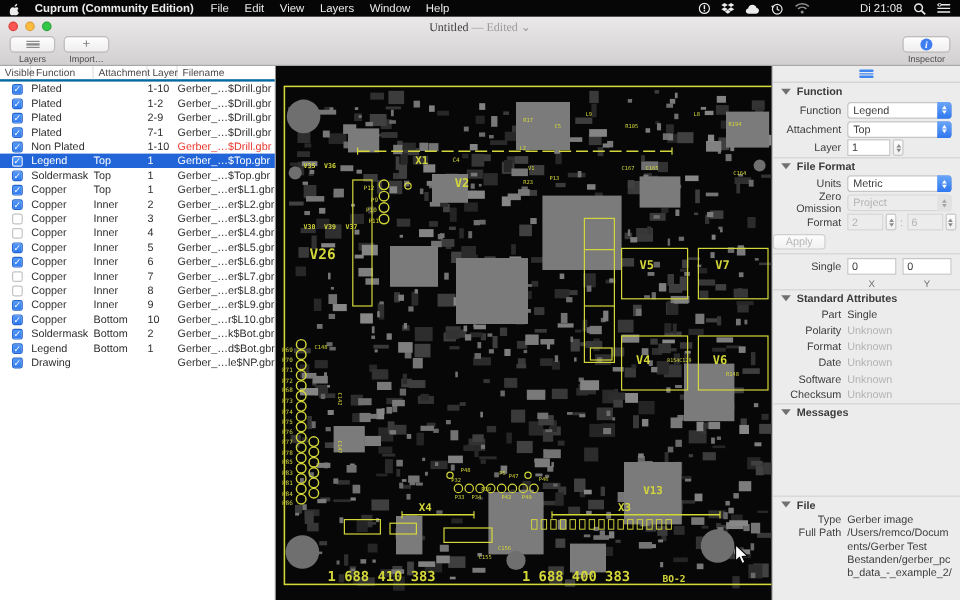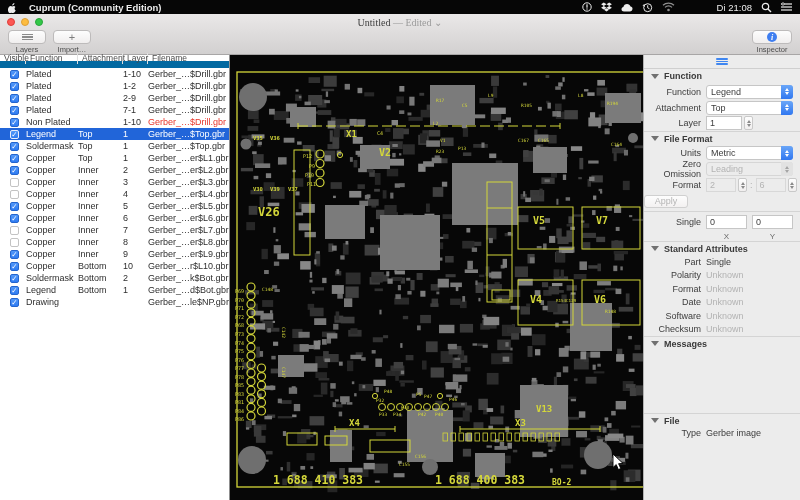--- a/index.html
+++ b/index.html
@@ -36,21 +36,21 @@
   .tspacer { flex:1; }
   .infodot { width:10px; height:10px; border-radius:50%; background:#3f7ef0; color:#fff;
              font-size:8px; font-family:"Liberation Serif",serif; font-style:italic; font-weight:bold;
              display:flex; align-items:center; justify-content:center; }
 
   
   .content { display:flex; height:445px; }
 
   
   .layers-panel { width:230px; background:#fff; border-right:1px solid #8f8f8f; font-size:9px; color:#2e2e2e; }
-  .lheader { height:13px; display:flex; align-items:center; border-bottom:7px solid #0369a1;
+  .lheader { height:13px; display:flex; align-items:center; border-bottom:2px solid #0369a1;
              font-size:8.5px; color:#4a4a4a; background:#fff; }
   .lheader span { display:inline-block; border-right:1px solid #e0e0e0; padding-left:4px; height:11px; line-height:11px; }
   .hc1{width:26px;} .hc2{width:52px;} .hc3{width:45px;} .hc4{width:25px;} .hc5{flex:1; border-right:none!important;}
   .lrow { height:12px; display:flex; align-items:center; cursor:default; }
   .lrow.sel { background:#2165d9; color:#fff; }
   .cb { width:9px; height:9px; border-radius:2px; margin-left:10px; margin-right:7px;
         display:flex; align-items:center; justify-content:center; flex:none;
         font-size:7.5px; color:#fff; line-height:9px; }
   .cb.on { background:linear-gradient(#5298f8,#2e7bf2); border:0.5px solid #2465cf; }
   .cb.off { background:#fff; border:1px solid #c3c3c3; }
@@ -108,20 +108,21 @@
 </head>
 <body>
 
 <div class="menubar">
   <span class="apple">
     <svg width="9" height="11" viewBox="0 0 9 11">
         <path fill="#ececec" d="M6.4 1.1c.1.6-.2 1.2-.6 1.6-.4.5-1 .8-1.6.8-.1-.6.2-1.2.6-1.6C5.2 1.4 5.9 1.1 6.4 1.1zM7.7 8.6c-.3.7-.5 1-.9 1.5-.5.6-1.2.9-1.8.9-.6 0-1-.3-1.6-.3-.7 0-1 .3-1.6.3C1.2 11 .7 10.4.4 9.7-.4 8.2-.1 6.1.9 5c.5-.6 1.2-.9 1.8-.9.6 0 1.1.3 1.6.3.5 0 .9-.3 1.6-.3.5 0 1.1.3 1.5.8C6.2 5.7 6.4 7.8 7.7 8.6z"></path>
       </svg>
   </span>
   <span class="appname">Cuprum (Community Edition)</span>
+  <span id="menu-items"><span class="mitem">File</span><span class="mitem">Edit</span><span class="mitem">View</span><span class="mitem">Layers</span><span class="mitem">Window</span><span class="mitem">Help</span></span>
   <span class="spacer"></span>
   <span class="micon">
     <svg width="10" height="10" viewBox="0 0 10 10">
         <circle cx="5" cy="5" r="4.2" fill="none" stroke="#ececec" stroke-width="1"></circle>
         <rect x="4.4" y="2.3" width="1.2" height="3.4" fill="#ececec"></rect>
         <rect x="4.4" y="6.4" width="1.2" height="1.2" fill="#ececec"></rect>
       </svg>
   </span>
   <span class="micon">
     <svg width="11" height="10" viewBox="0 0 11 10">
@@ -1383,21 +1384,21 @@
               <span class="up"></span>
               <span class="dn"></span>
             </span>
           </span>
         </span>
     </div>
     <div class="irow" style="height:16px;">
       <span class="ilabel">Zero Omission</span>
       <span class="ictrl">
           <span class="popup dis">
-            <span>Leading</span>
+            <span>Project</span>
             <span class="cap">
               <span class="up"></span>
               <span class="dn"></span>
             </span>
           </span>
         </span>
     </div>
     <div class="irow" style="height:16px;">
       <span class="ilabel">Format</span>
       <span class="ictrl">
@@ -1478,14 +1479,18 @@
     <div style="height:63px;"></div>
 
     <div class="sechdr sep">
       <span class="tri"></span>
       <span>File</span>
     </div>
     <div class="attrow" style="height:12px;">
       <span class="ilabel">Type</span>
       <span class="attr-val">Gerber image</span>
     </div>
+    <div class="filerow">
+      <span class="ilabel">Full Path</span>
+      <span class="pathval">/Users/remco/Documents/Gerber Test Bestanden/gerber_pcb_data_-_example_2/</span>
+    </div>
   </div>
 </div>
 
 </body></html>

